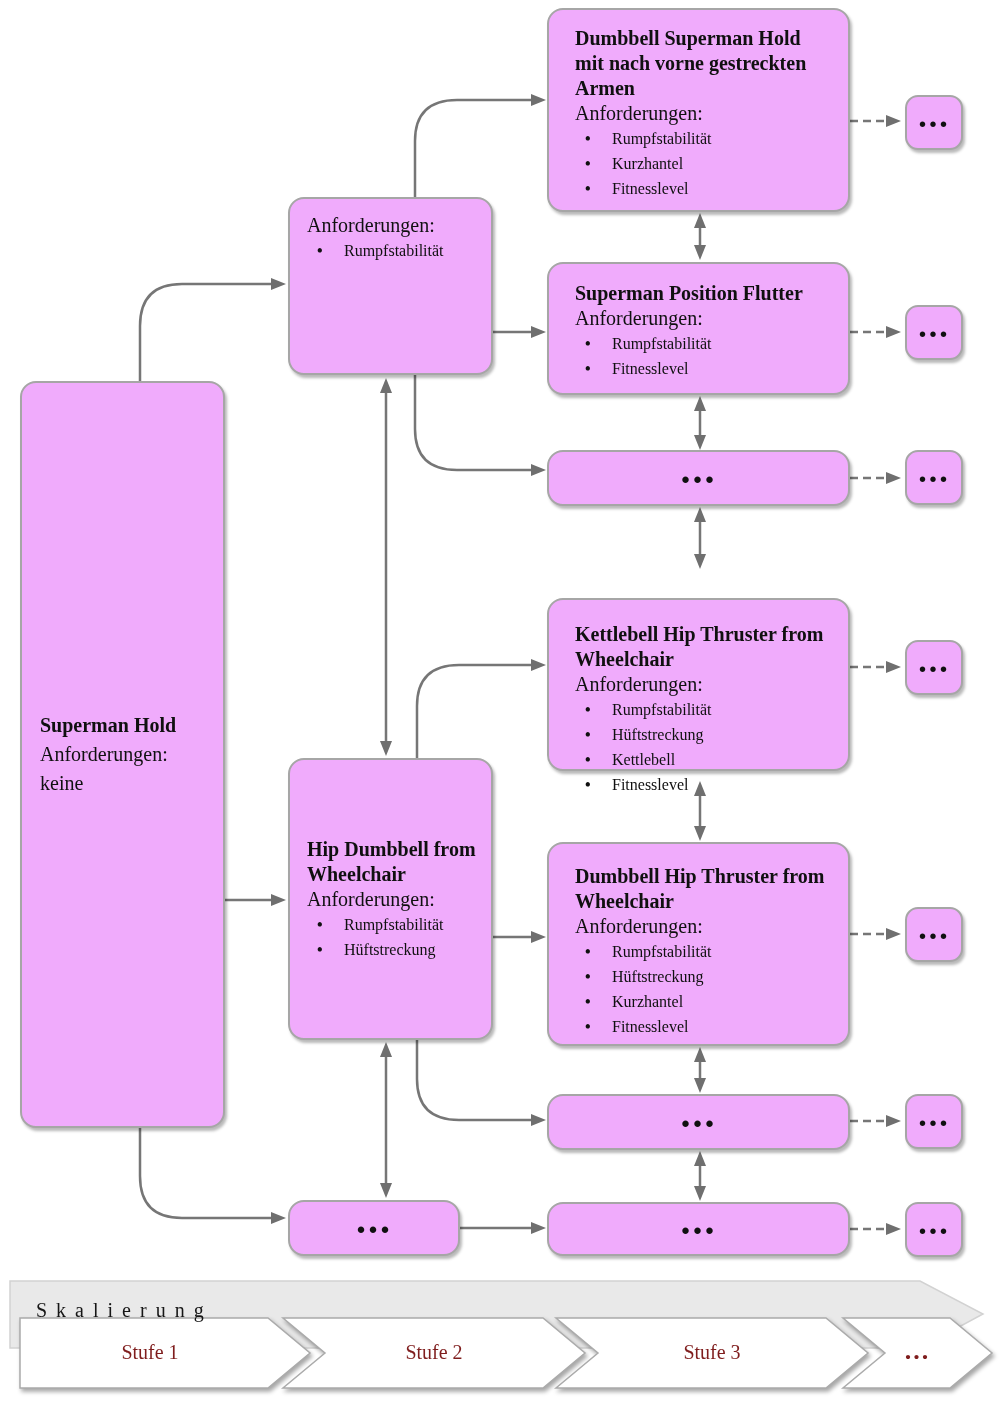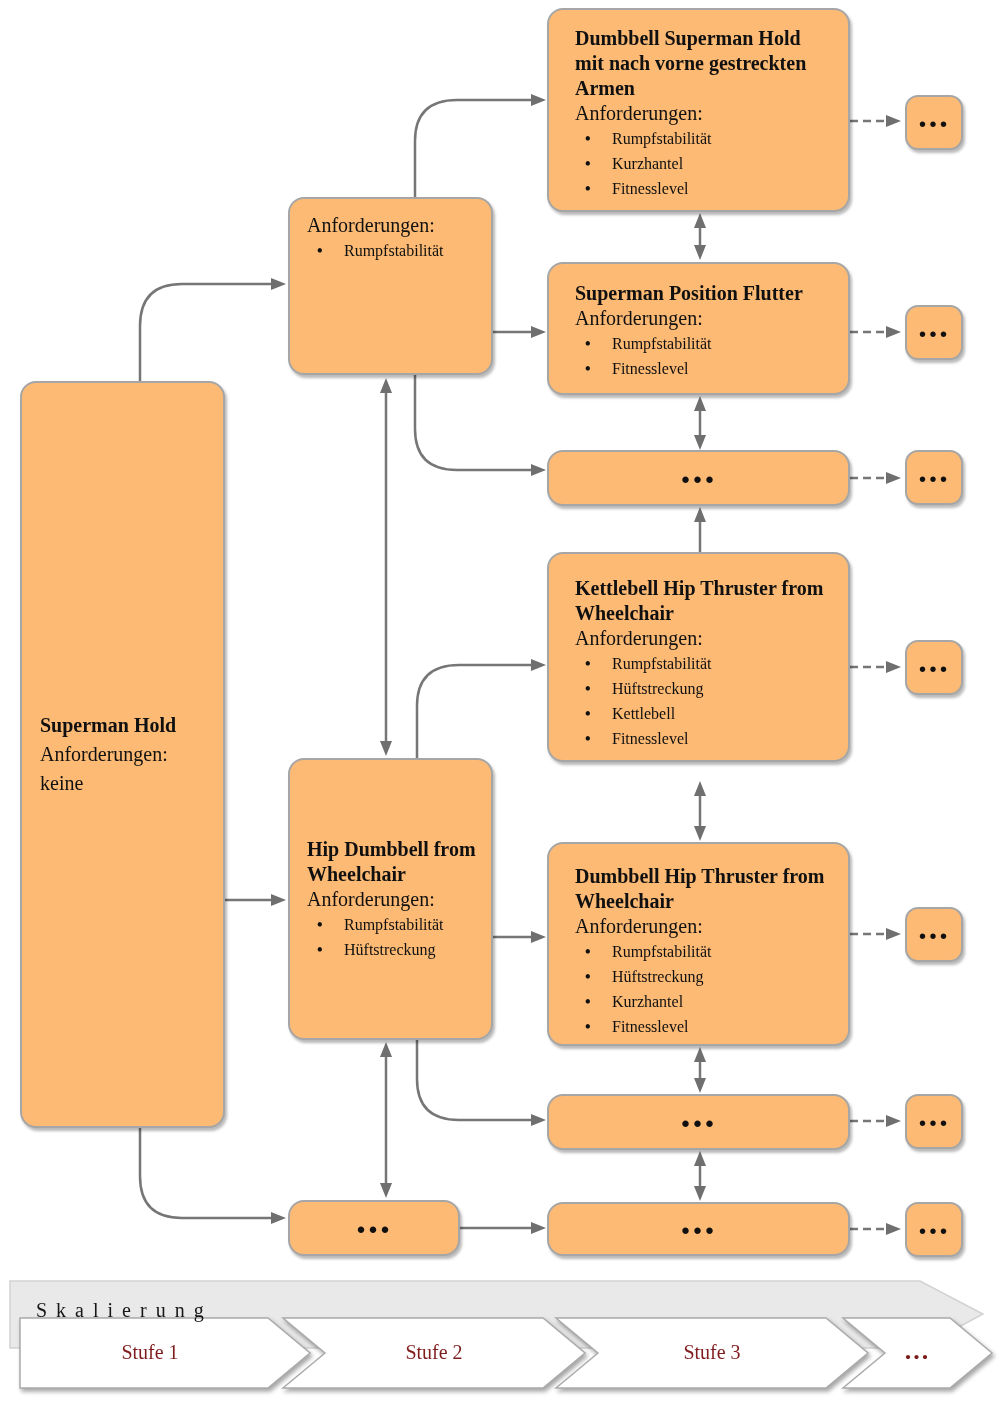--- a/index.html
+++ b/index.html
@@ -4,21 +4,21 @@
 <style>
   html,body{margin:0;padding:0;background:#ffffff;}
   #stage{
     position:relative;width:1000px;height:1404px;background:#ffffff;overflow:hidden;
     font-family:"Liberation Serif","DejaVu Serif",serif;color:#101010;
   }
   svg.layer{position:absolute;left:0;top:0;}
   .conn{stroke:#767676;stroke-width:2.5;fill:none;}
   .dashed{stroke-dasharray:8 5;}
   .box{
-    position:absolute;background:#fdba74;border:2px solid #a6a6a6;border-radius:16px;
+    position:absolute;background:#f0abfc;border:2px solid #a6a6a6;border-radius:16px;
     box-shadow:2px 3px 3px rgba(0,0,0,.28);box-sizing:border-box;
   }
   .title{font-weight:700;font-size:20px;line-height:25px;}
   .req{font-size:20px;line-height:25px;}
   ul.blist{list-style:none;margin:0;padding:0;font-size:16px;line-height:25px;}
   ul.blist li{position:relative;padding-left:37px;}
   ul.blist li::before{content:"\2022";position:absolute;left:10px;font-weight:700;}
   .vcenter{display:flex;flex-direction:column;justify-content:center;}
   .dotsbox{display:flex;align-items:center;justify-content:center;}
   .dots{font-weight:700;font-size:40px;line-height:22px;letter-spacing:2px;margin-top:-16px;}
@@ -116,21 +116,21 @@
     <ul class="blist">
       <li>Rumpfstabilität</li>
       <li>Fitnesslevel</li>
     </ul>
   </div>
 
   <div class="box dotsbox" style="left:547px;top:450px;width:303px;height:56px;">
     <span class="dots">...</span>
   </div>
 
-  <div class="box" style="left:547px;top:552px;width:303px;height:210px;padding:22px 18px 0 26px;">
+  <div class="box" style="left:547px;top:598px;width:303px;height:173px;padding:22px 18px 0 26px;">
     <div class="title" style="max-width:258px;">Kettlebell Hip Thruster from Wheelchair</div>
     <div class="req">Anforderungen:</div>
     <ul class="blist">
       <li>Rumpfstabilität</li>
       <li>Hüftstreckung</li>
       <li>Kettlebell</li>
       <li>Fitnesslevel</li>
     </ul>
   </div>
 

